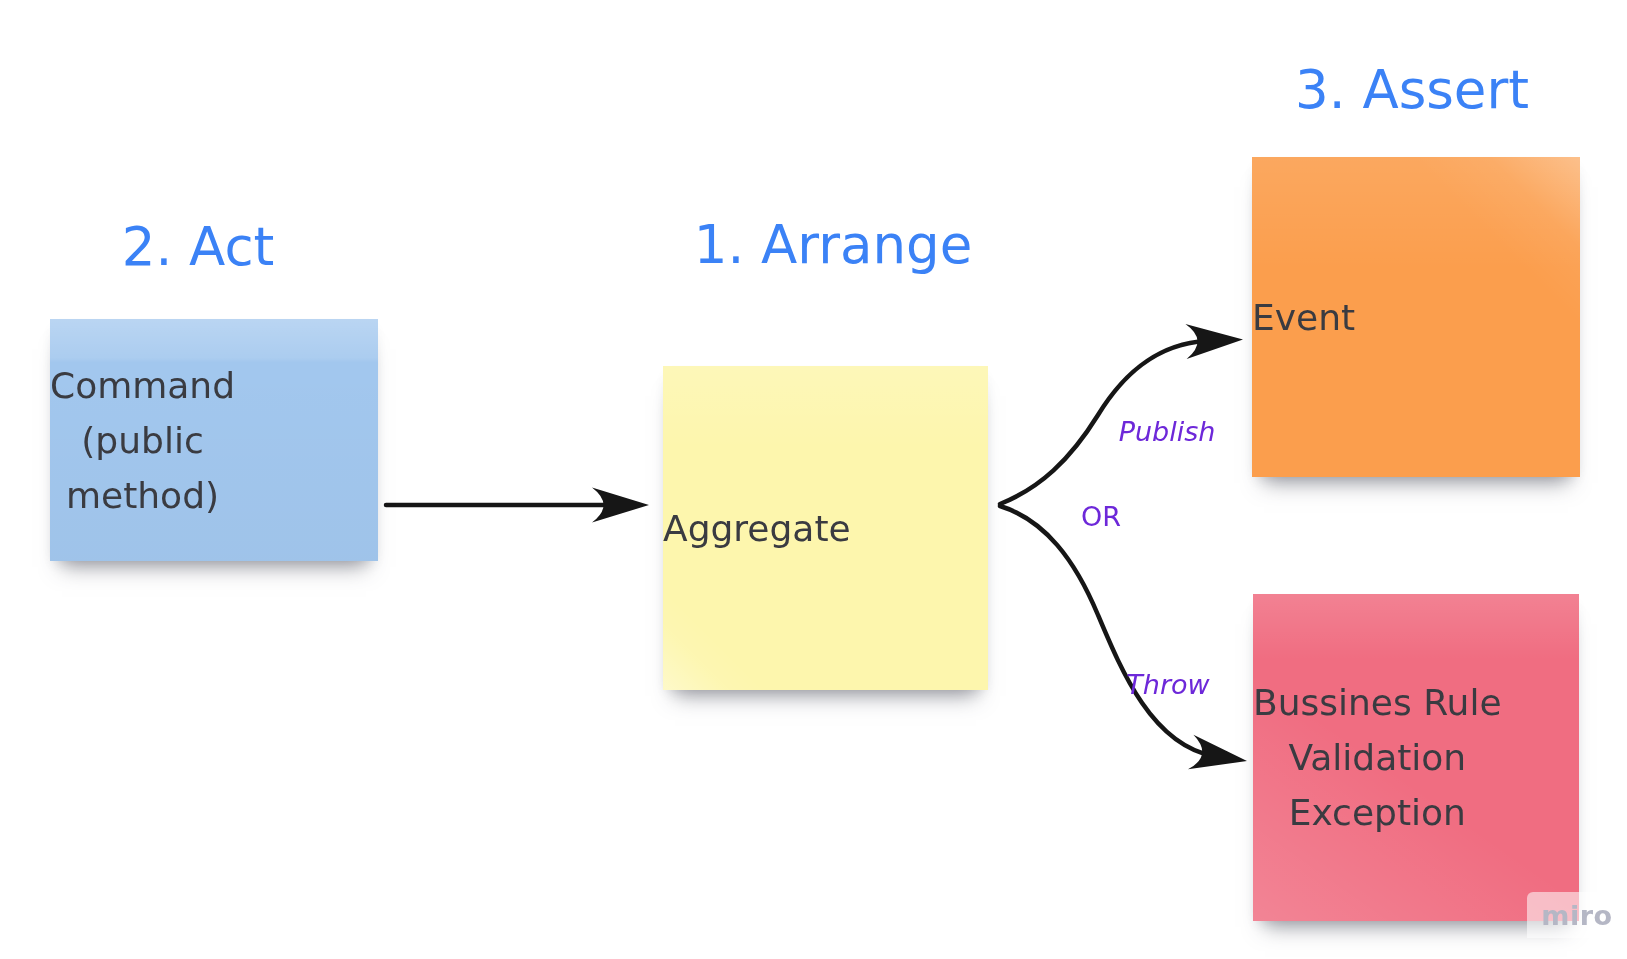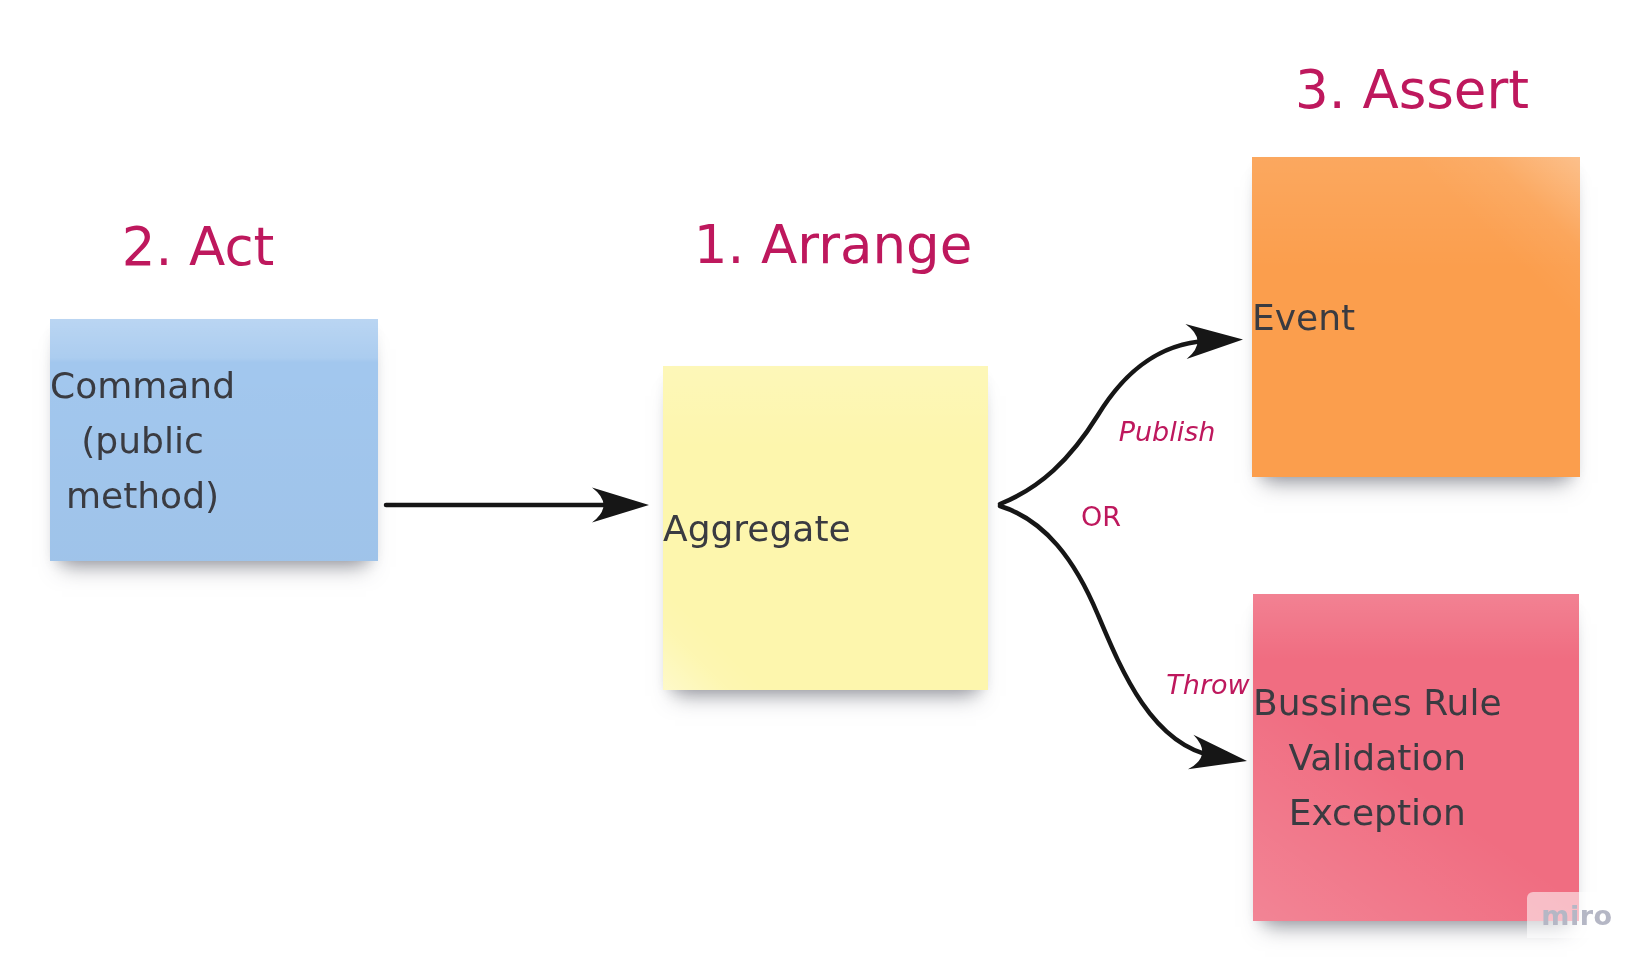--- a/index.html
+++ b/index.html
@@ -13,21 +13,21 @@
 
   
   .connector-layer { position:absolute; left:0; top:0; width:1627px; height:959px; }
 
   
   .heading {
     position:absolute;
     transform:translateX(-50%);
     font-size:53px;
     line-height:1.15;
-    color:#be185d;
+    color:#3b82f6;
     white-space:nowrap;
   }
   .heading--act     { left:198px;  top:217px; }
   .heading--arrange { left:833px;  top:215px; }
   .heading--assert  { left:1412px; top:60px;  }
 
   
   .note {
     position:absolute;
     background-color:var(--note-color,#ddd);
@@ -66,27 +66,27 @@
       linear-gradient(35deg, rgba(255,255,255,0.16) 0%, rgba(255,255,255,0) 45%);
   }
   .note-text { position:relative; }
   .note-line { display:block; }
 
   
   .conn-label {
     position:absolute;
     transform:translateX(-50%);
     font-size:27px;
-    color:#be185d;
+    color:#6d28d9;
     white-space:nowrap;
   }
   .conn-label--italic { font-style:italic; }
   .conn-label--publish { left:1167px; top:416px; }
   .conn-label--or      { left:1101px; top:501px; }
-  .conn-label--throw   { left:1168px; top:669px;margin-left:40px; }
+  .conn-label--throw   { left:1168px; top:669px; }
 
   
   .watermark {
     position:absolute;
     left:1527px; top:892px;
     width:100px; height:46px;
     background:rgba(255,255,255,0.55);
     border-radius:6px 0 0 0;
     display:flex; align-items:center; justify-content:center;
     font-size:27px; font-weight:700; letter-spacing:0.5px;

